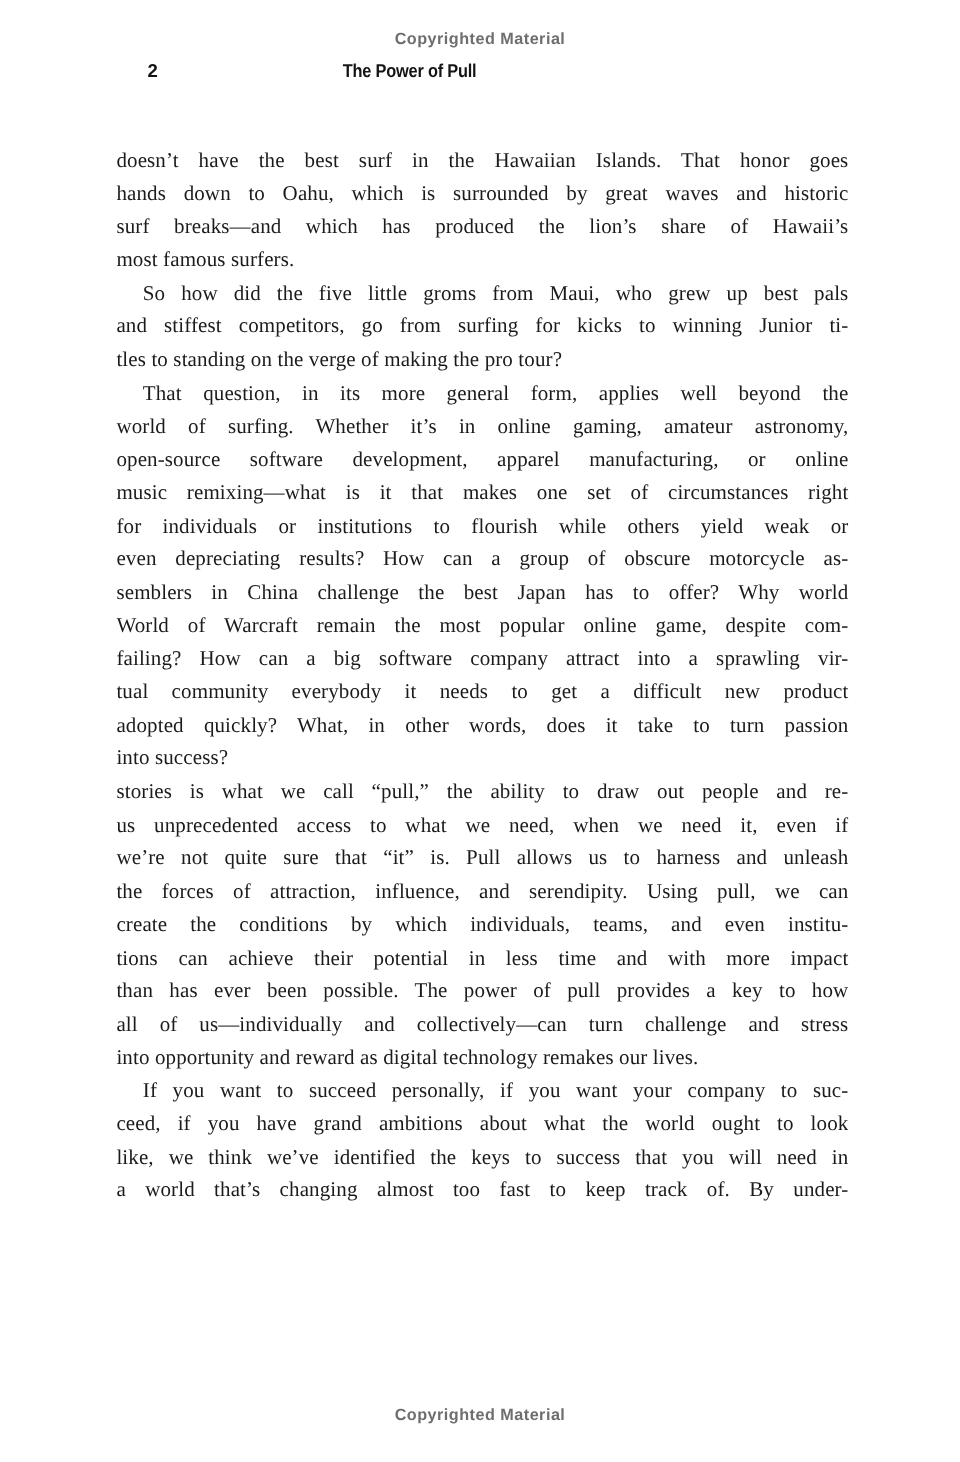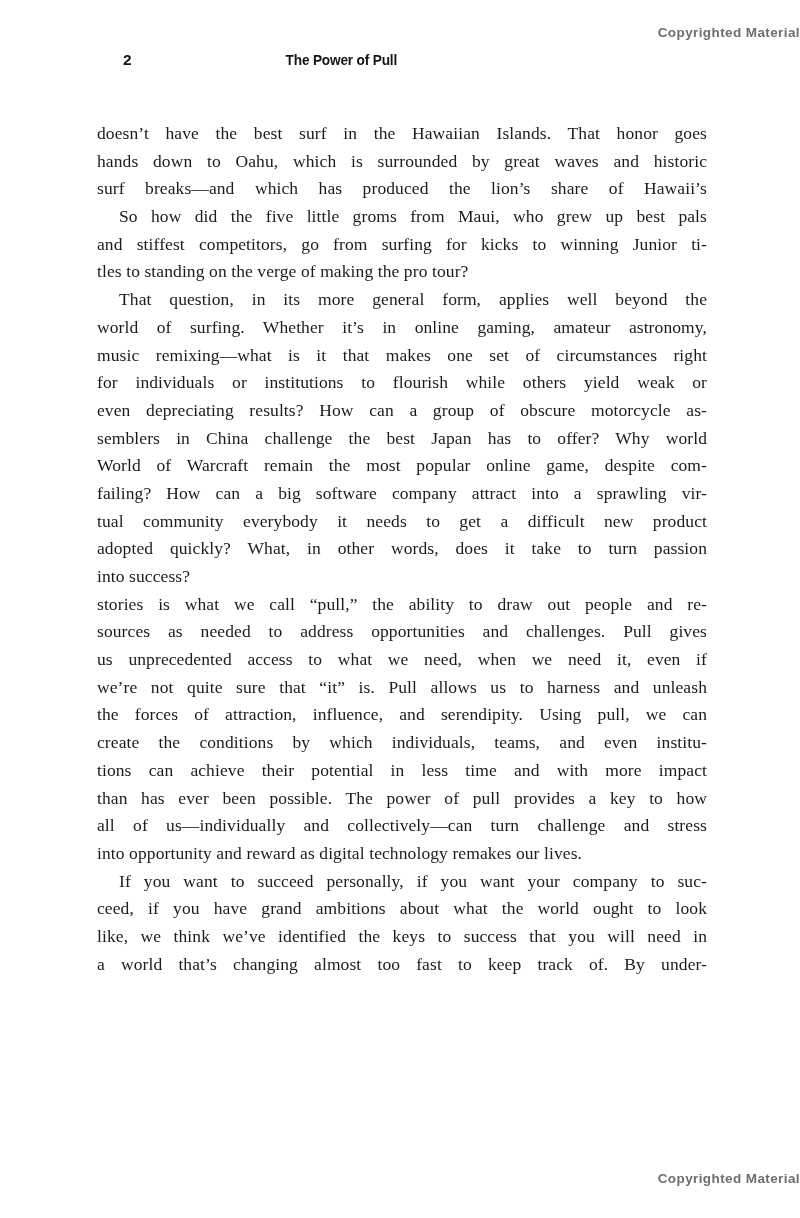--- a/index.html
+++ b/index.html
@@ -8,21 +8,21 @@
     height: 1218px;
     background: #ffffff;
     position: relative;
     font-family: "Liberation Serif", "DejaVu Serif", serif;
     overflow: hidden;
   }
   .watermark {
     position: absolute;
     left: 0;
     width: 800px;
-    text-align: right;
+    text-align: center;
     font-family: "Liberation Sans", "DejaVu Sans", sans-serif;
     font-weight: 700;
     font-size: 13.5px;
     letter-spacing: 0.4px;
     color: #6e6e6e;
   }
   #wm-top { top: 25px; }
   #wm-bottom { top: 1171px; }
 
   .page-number {
@@ -80,36 +80,37 @@
 <div class="page-number">2</div>
 
 <div class="running-title">
   <span>The Power of Pull</span>
 </div>
 
 <main class="page-body">
     <div class="line">doesn’t have the best surf in the Hawaiian Islands. That honor goes</div>
     <div class="line">hands down to Oahu, which is surrounded by great waves and historic</div>
     <div class="line">surf breaks—and which has produced the lion’s share of Hawaii’s</div>
+    <div class="line pend">most famous surfers.</div>
     <div class="line indent">So how did the five little groms from Maui, who grew up best pals</div>
     <div class="line">and stiffest competitors, go from surfing for kicks to winning Junior ti-</div>
     <div class="line pend">tles to standing on the verge of making the pro tour?</div>
     <div class="line indent">That question, in its more general form, applies well beyond the</div>
     <div class="line">world of surfing. Whether it’s in online gaming, amateur astronomy,</div>
+    <div class="line">open-source software development, apparel manufacturing, or online</div>
     <div class="line">music remixing—what is it that makes one set of circumstances right</div>
     <div class="line">for individuals or institutions to flourish while others yield weak or</div>
     <div class="line">even depreciating results? How can a group of obscure motorcycle as-</div>
     <div class="line">semblers in China challenge the best Japan has to offer? Why world</div>
     <div class="line">World of Warcraft remain the most popular online game, despite com-</div>
     <div class="line">failing? How can a big software company attract into a sprawling vir-</div>
     <div class="line">tual community everybody it needs to get a difficult new product</div>
     <div class="line">adopted quickly? What, in other words, does it take to turn passion</div>
     <div class="line pend">into success?</div>
     <div class="line">stories is what we call “pull,” the ability to draw out people and re-</div>
-    <div class="line">sources as needed to address opportunities and challenges. Pull gives</div>
     <div class="line">us unprecedented access to what we need, when we need it, even if</div>
     <div class="line">we’re not quite sure that “it” is. Pull allows us to harness and unleash</div>
     <div class="line">the forces of attraction, influence, and serendipity. Using pull, we can</div>
     <div class="line">create the conditions by which individuals, teams, and even institu-</div>
     <div class="line">tions can achieve their potential in less time and with more impact</div>
     <div class="line">than has ever been possible. The power of pull provides a key to how</div>
     <div class="line">all of us—individually and collectively—can turn challenge and stress</div>
     <div class="line pend">into opportunity and reward as digital technology remakes our lives.</div>
     <div class="line indent">If you want to succeed personally, if you want your company to suc-</div>
     <div class="line">ceed, if you have grand ambitions about what the world ought to look</div>

